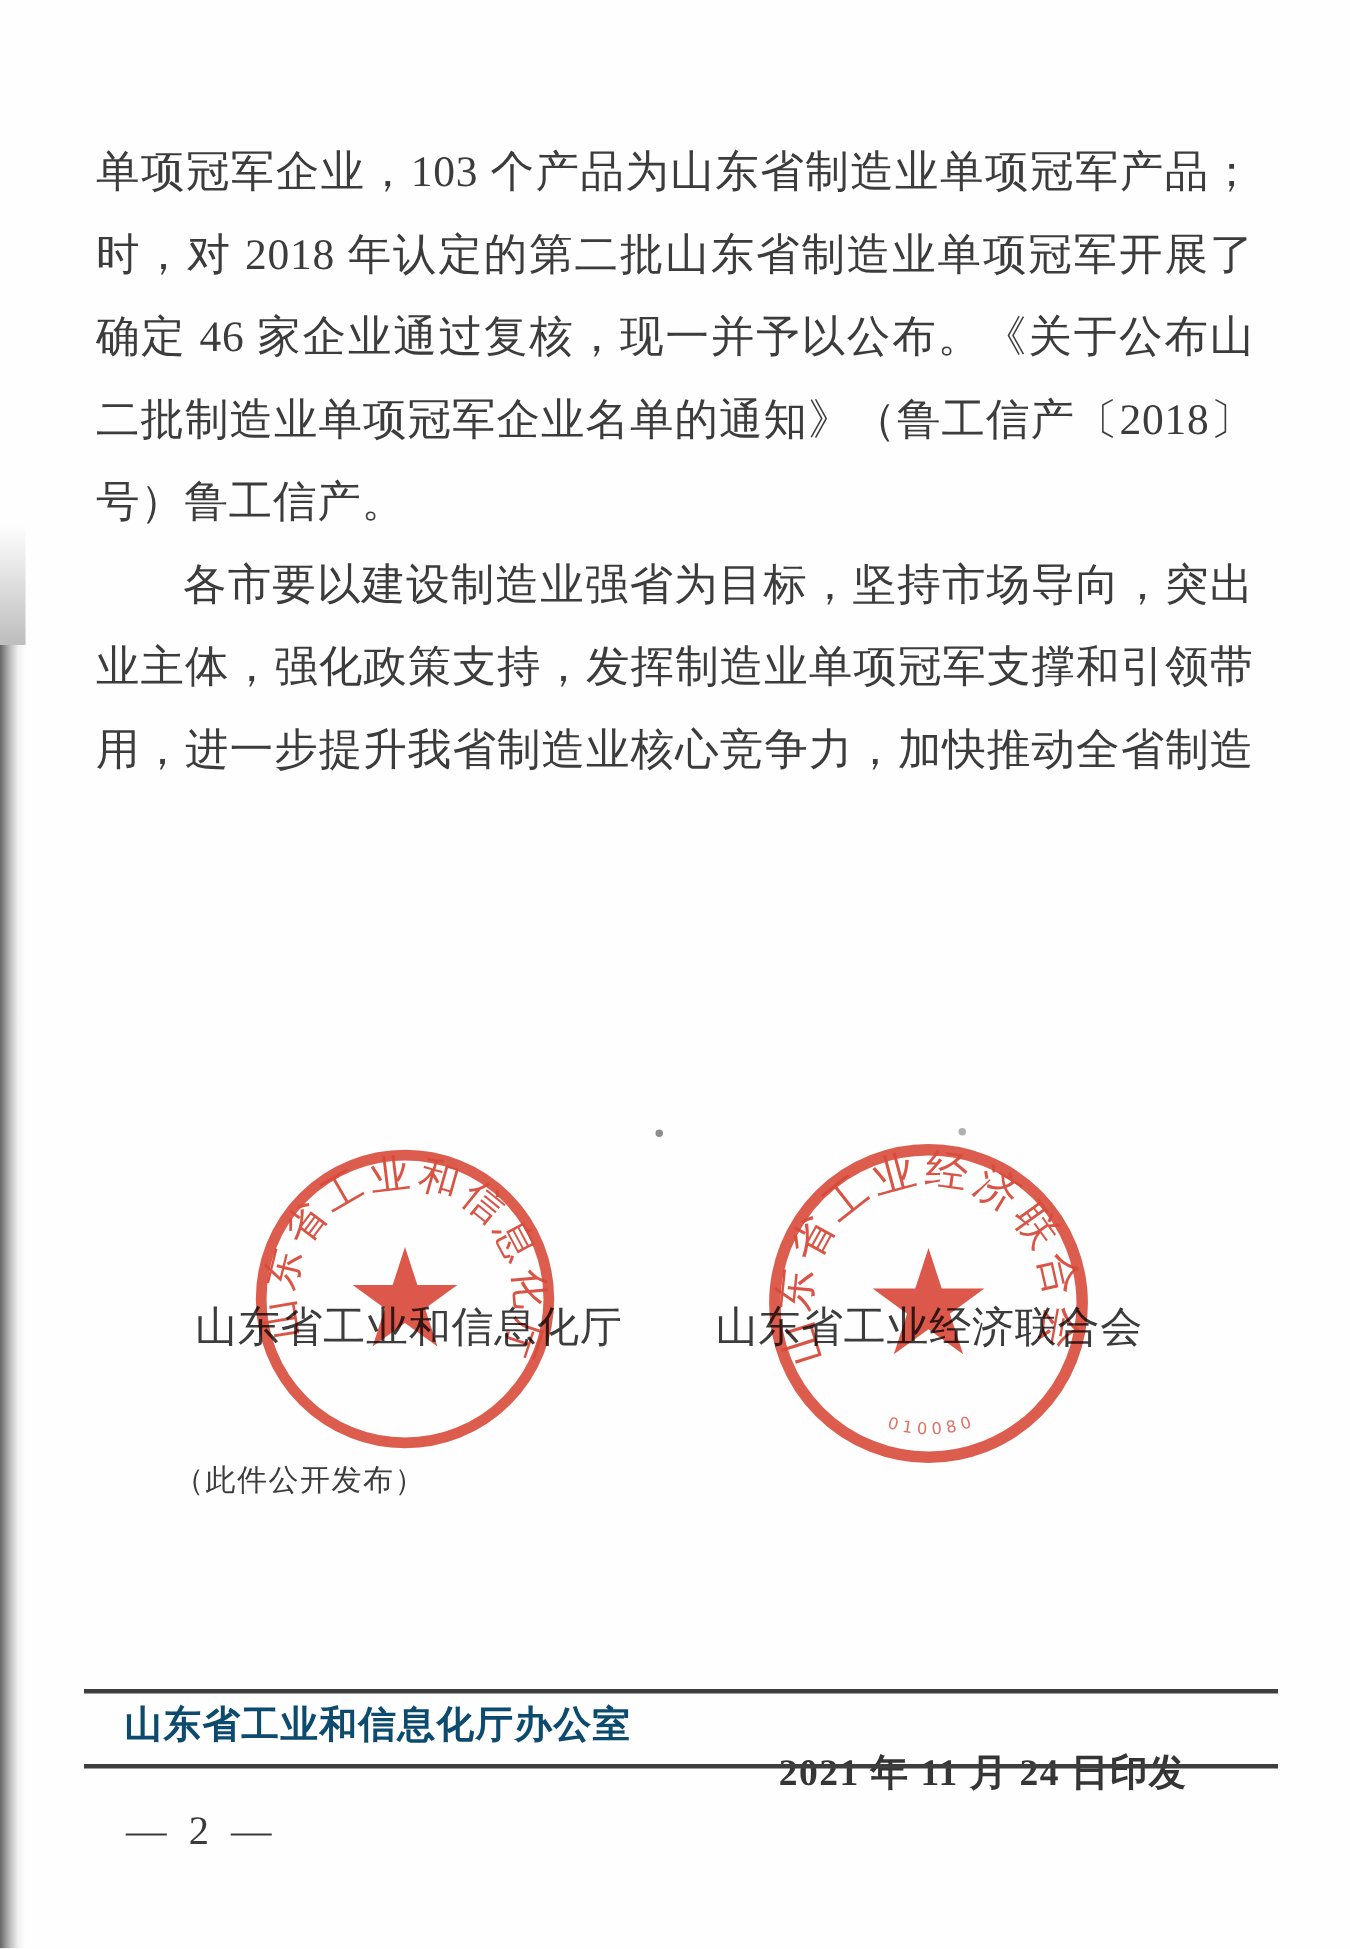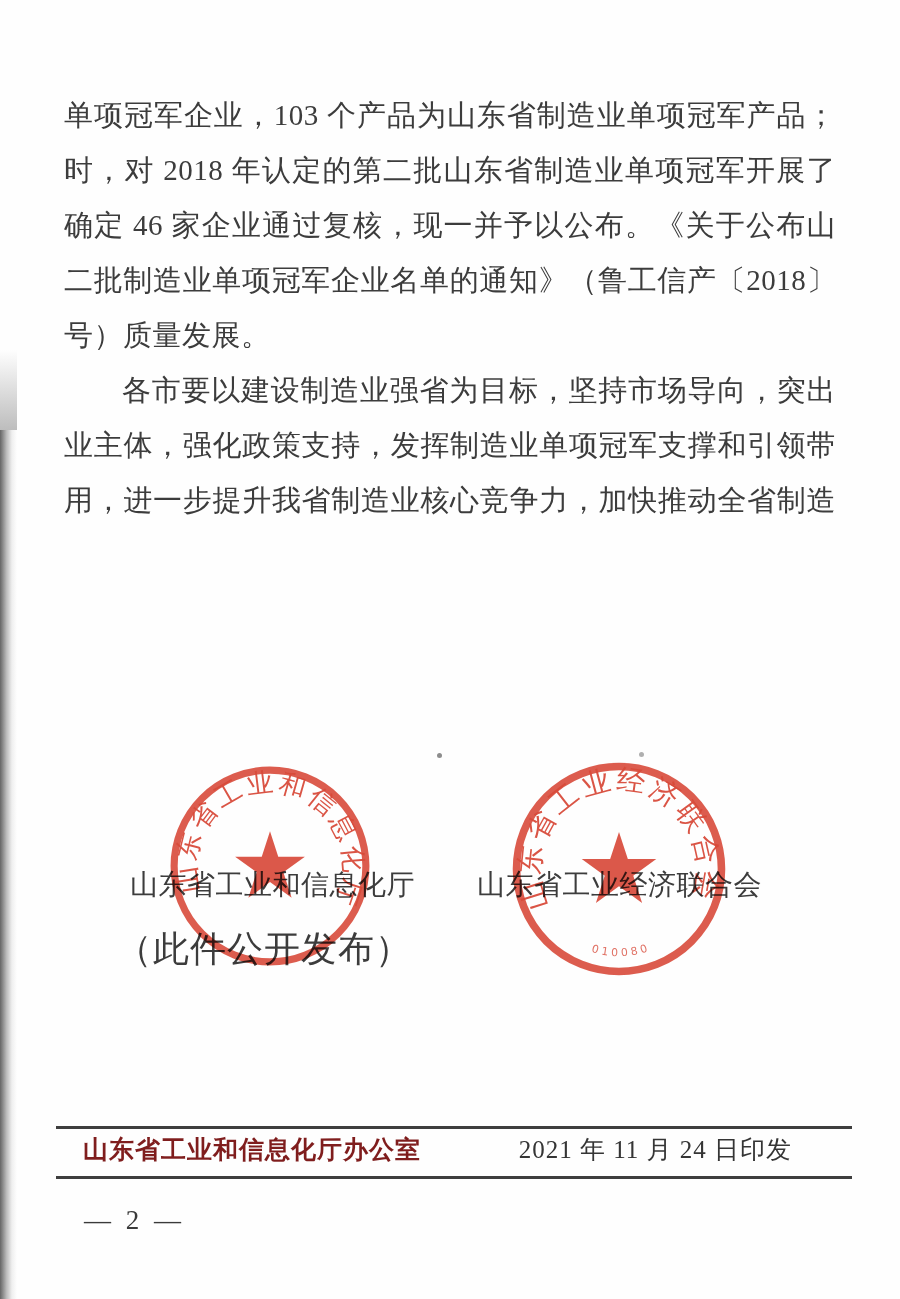--- a/index.html
+++ b/index.html
@@ -33,35 +33,35 @@
   #attachments { position:absolute; left:122px; top:604px; font-size:29px; letter-spacing:.5px; }
   .att-line { height:51px; line-height:51px; display:flex; white-space:nowrap; }
   .att-label { width:80px; }
   .att-num { width:40px; }
   .att-line.cont { margin-left:80px; }
 
   .sig { position:absolute; white-space:nowrap; }
   #sig-org1 { left:130px; top:866px; font-size:28px; letter-spacing:.5px; }
   #sig-org2 { left:477px; top:866px; font-size:28px; letter-spacing:.5px; }
   #sig-date { left:506px; top:917px; font-size:27px; letter-spacing:1px; }
-  #sig-note { left:116px; top:925px; font-size:36px; letter-spacing:1px; }
+  #sig-note { left:116px; top:973px; font-size:20px; letter-spacing:1px; }
 
   .seal { position:absolute; mix-blend-mode:multiply; opacity:.93; }
   #seal1 { left:168px; top:764px; width:204px; height:204px; }
   #seal2 { left:510px; top:760px; width:218px; height:218px; }
 
   .rule { position:absolute; left:56px; width:796px; height:3px; background:#3e3e3e; }
   #rule-top { top:1126px; }
   #rule-bottom { top:1176px; }
   #footer-office {
     position:absolute; left:83px; top:1133px; font-size:25px; font-weight:700;
-    letter-spacing:1px; white-space:nowrap; color:#7f1d1d;
+    letter-spacing:1px; white-space:nowrap; color:#0c4a6e;
   }
   #footer-date {
-    position:absolute; right:108px; top:1133px; font-size:25px; font-weight:400;
+    position:absolute; right:108px; top:1165px; font-size:25px; font-weight:700;
     letter-spacing:1px; white-space:nowrap; color:#353535;
   }
   #page-number {
     position:absolute; left:84px; top:1205px; font-size:27px; letter-spacing:4px;
     white-space:nowrap; color:#3a3a3a;
   }
   .speck { position:absolute; background:#8d8d8d; border-radius:50%; }
   #speck1 { left:437px; top:753px; width:5px; height:5px; }
   #speck2 { left:639px; top:752px; width:5px; height:5px; opacity:.7; }
 </style>
@@ -69,21 +69,21 @@
 <body>
 
 <div class="page">
   <div class="edge-shadow"></div>
 
   <div class="para" id="para1">
     <div class="body-line">单项冠军企业，103 个产品为山东省制造业单项冠军产品；同</div>
     <div class="body-line">时，对 2018 年认定的第二批山东省制造业单项冠军开展了复核，</div>
     <div class="body-line">确定 46 家企业通过复核，现一并予以公布。《关于公布山东省第</div>
     <div class="body-line">二批制造业单项冠军企业名单的通知》（鲁工信产〔2018〕73</div>
-    <div class="body-line short">号）质量发展。</div>
+    <div class="body-line short">号）鲁工信产。</div>
   </div>
 
   <div class="para" id="para2">
     <div class="body-line indent">各市要以建设制造业强省为目标，坚持市场导向，突出企</div>
     <div class="body-line">业主体，强化政策支持，发挥制造业单项冠军支撑和引领带动作</div>
     <div class="body-line">用，进一步提升我省制造业核心竞争力，加快推动全省制造业高</div>
   </div>
 
 
   <div class="sig" id="sig-org1">山东省工业和信息化厅</div>

